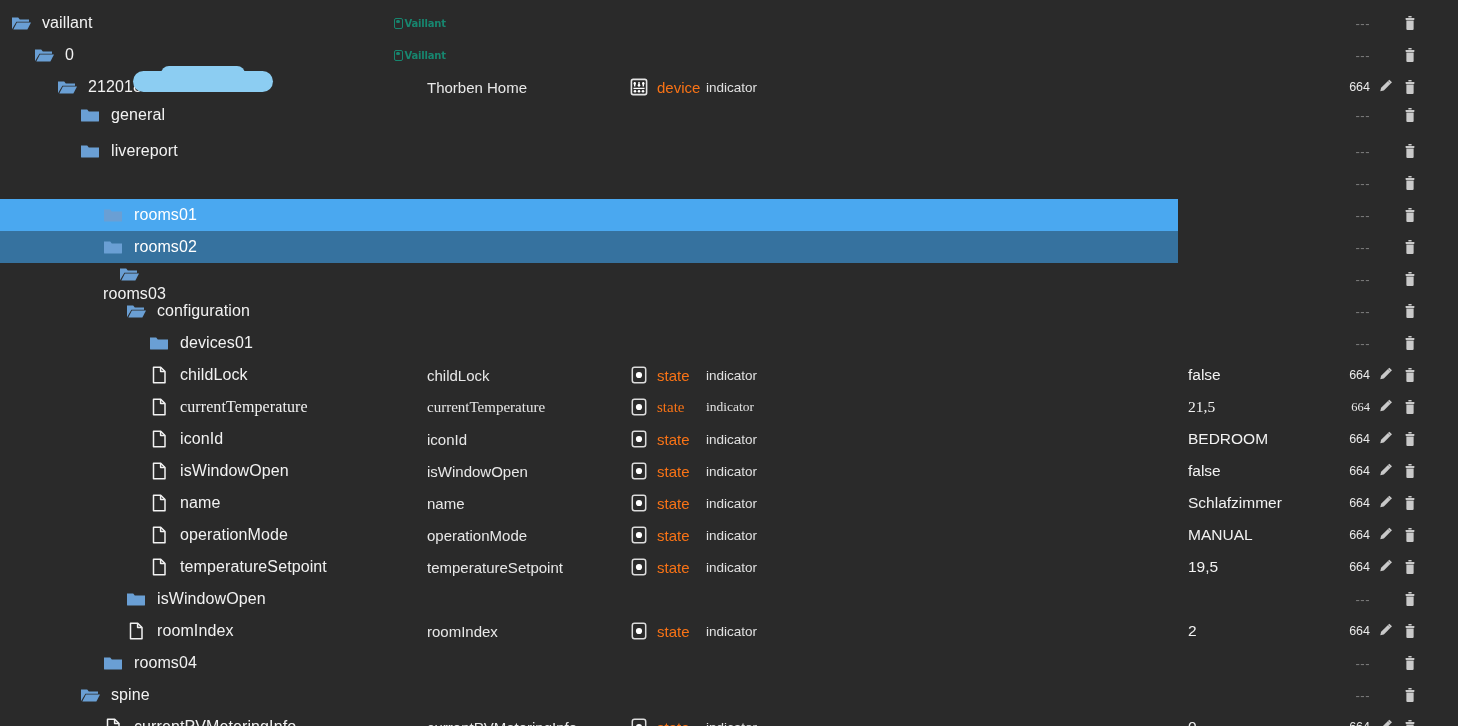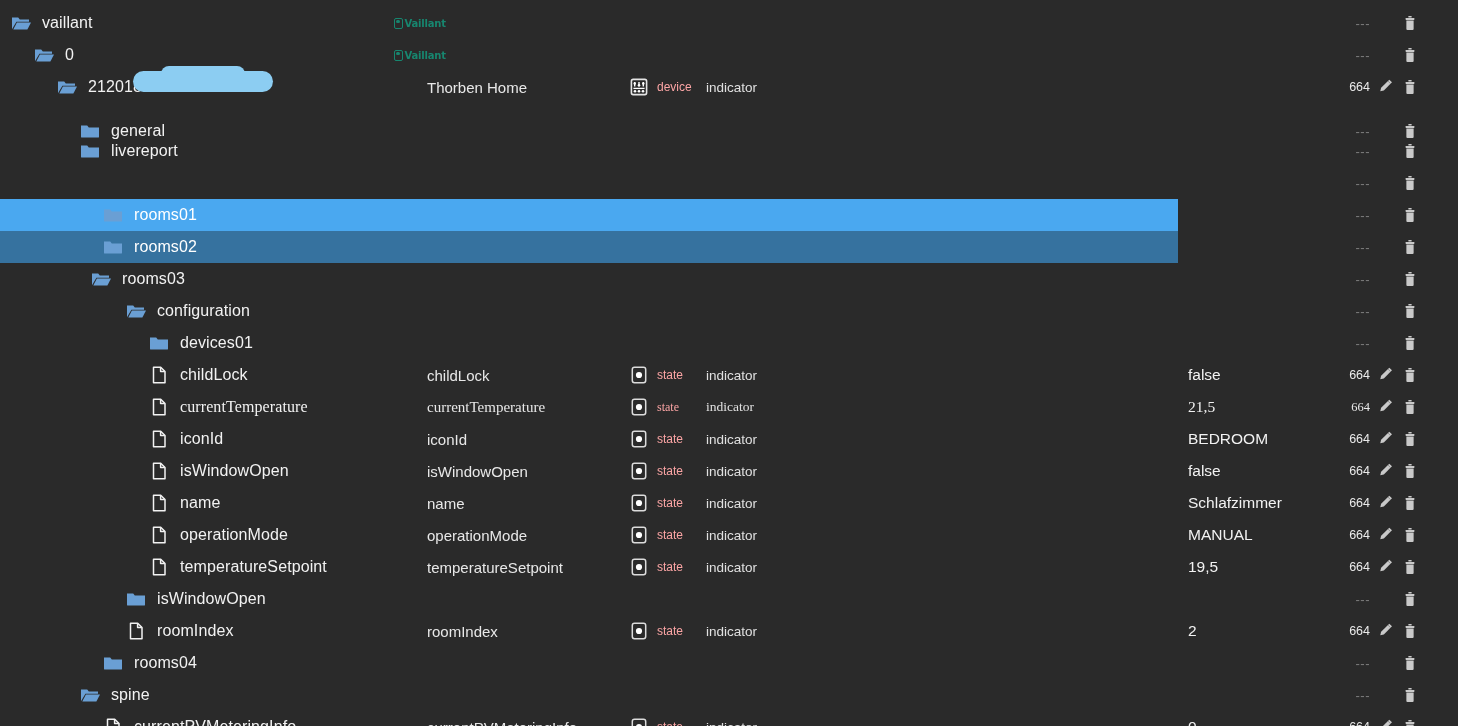--- a/index.html
+++ b/index.html
@@ -69,21 +69,21 @@
     height: 32px;
     white-space: nowrap;
   }
   .role-ic {
     width: 22px;
     height: 22px;
     flex: 0 0 22px;
     margin-right: 7px;
   }
   .role-ic svg { display: block; width: 22px; height: 22px; }
-  .role-txt { font-size: 12px; color: #fca5a5; }
+  .role-txt { font-size: 15px; color: #f97316; }
   .c-ind {
     position: absolute;
     left: 706px;
     font-size: 13.5px;
     color: #e0e0e0;
     white-space: nowrap;
   }
 
   
   .c-val {
@@ -257,21 +257,21 @@
       </div>
       <div class="btn-del">
         <svg viewBox="0 0 22 22" xmlns="http://www.w3.org/2000/svg">
           <rect x="6.2" y="5.6" width="9.6" height="2.0" rx="0.5" fill="#c9c9c9"></rect>
           <rect x="9.1" y="3.3" width="3.8" height="1.7" rx="0.5" fill="#c9c9c9"></rect>
           <path d="M7.0 8.2h8.0v9.4a1.1 1.1 0 0 1-1.1 1.1H8.1A1.1 1.1 0 0 1 7 17.6z" fill="#c9c9c9"></path>
         </svg>
       </div>
     </div>
     <div id="redaction"></div>
-    <div class="row" style="top: 115px;">
+    <div class="row" style="top: 99px;">
       <div class="c-name" style="left: 79px;">
         <span class="ic">
           <svg viewBox="0 0 22 22" xmlns="http://www.w3.org/2000/svg">
             <path d="M2 5.5h6.2l1.6 2H20v9.2a.9.9 0 0 1-.9.9H2.9a.9.9 0 0 1-.9-.9z" fill="#6a9fd4"></path>
           </svg>
         </span>
         <span class="name-txt">general</span>
       </div>
       <div class="c-perm dash">---</div>
       <div class="btn-del">
@@ -349,21 +349,21 @@
       <div class="c-perm dash">---</div>
       <div class="btn-del">
         <svg viewBox="0 0 22 22" xmlns="http://www.w3.org/2000/svg">
           <rect x="6.2" y="5.6" width="9.6" height="2.0" rx="0.5" fill="#c9c9c9"></rect>
           <rect x="9.1" y="3.3" width="3.8" height="1.7" rx="0.5" fill="#c9c9c9"></rect>
           <path d="M7.0 8.2h8.0v9.4a1.1 1.1 0 0 1-1.1 1.1H8.1A1.1 1.1 0 0 1 7 17.6z" fill="#c9c9c9"></path>
         </svg>
       </div>
     </div>
     <div class="row" style="top: 263px;">
-      <div class="c-name" style="left: 90px;">
+      <div class="c-name" style="left: 103px; flex-direction: column;">
         <span class="ic">
           <svg viewBox="0 0 22 22" xmlns="http://www.w3.org/2000/svg">
             <path d="M2 5.5h6.2l1.6 2H19v2.2H6.4L2 17.3z" fill="#6a9fd4"></path>
             <path d="M6.9 10.4H21l-3.6 7.2H3.3z" fill="#6a9fd4"></path>
           </svg>
         </span>
         <span class="name-txt">rooms03</span>
       </div>
       <div class="c-perm dash">---</div>
       <div class="btn-del">

